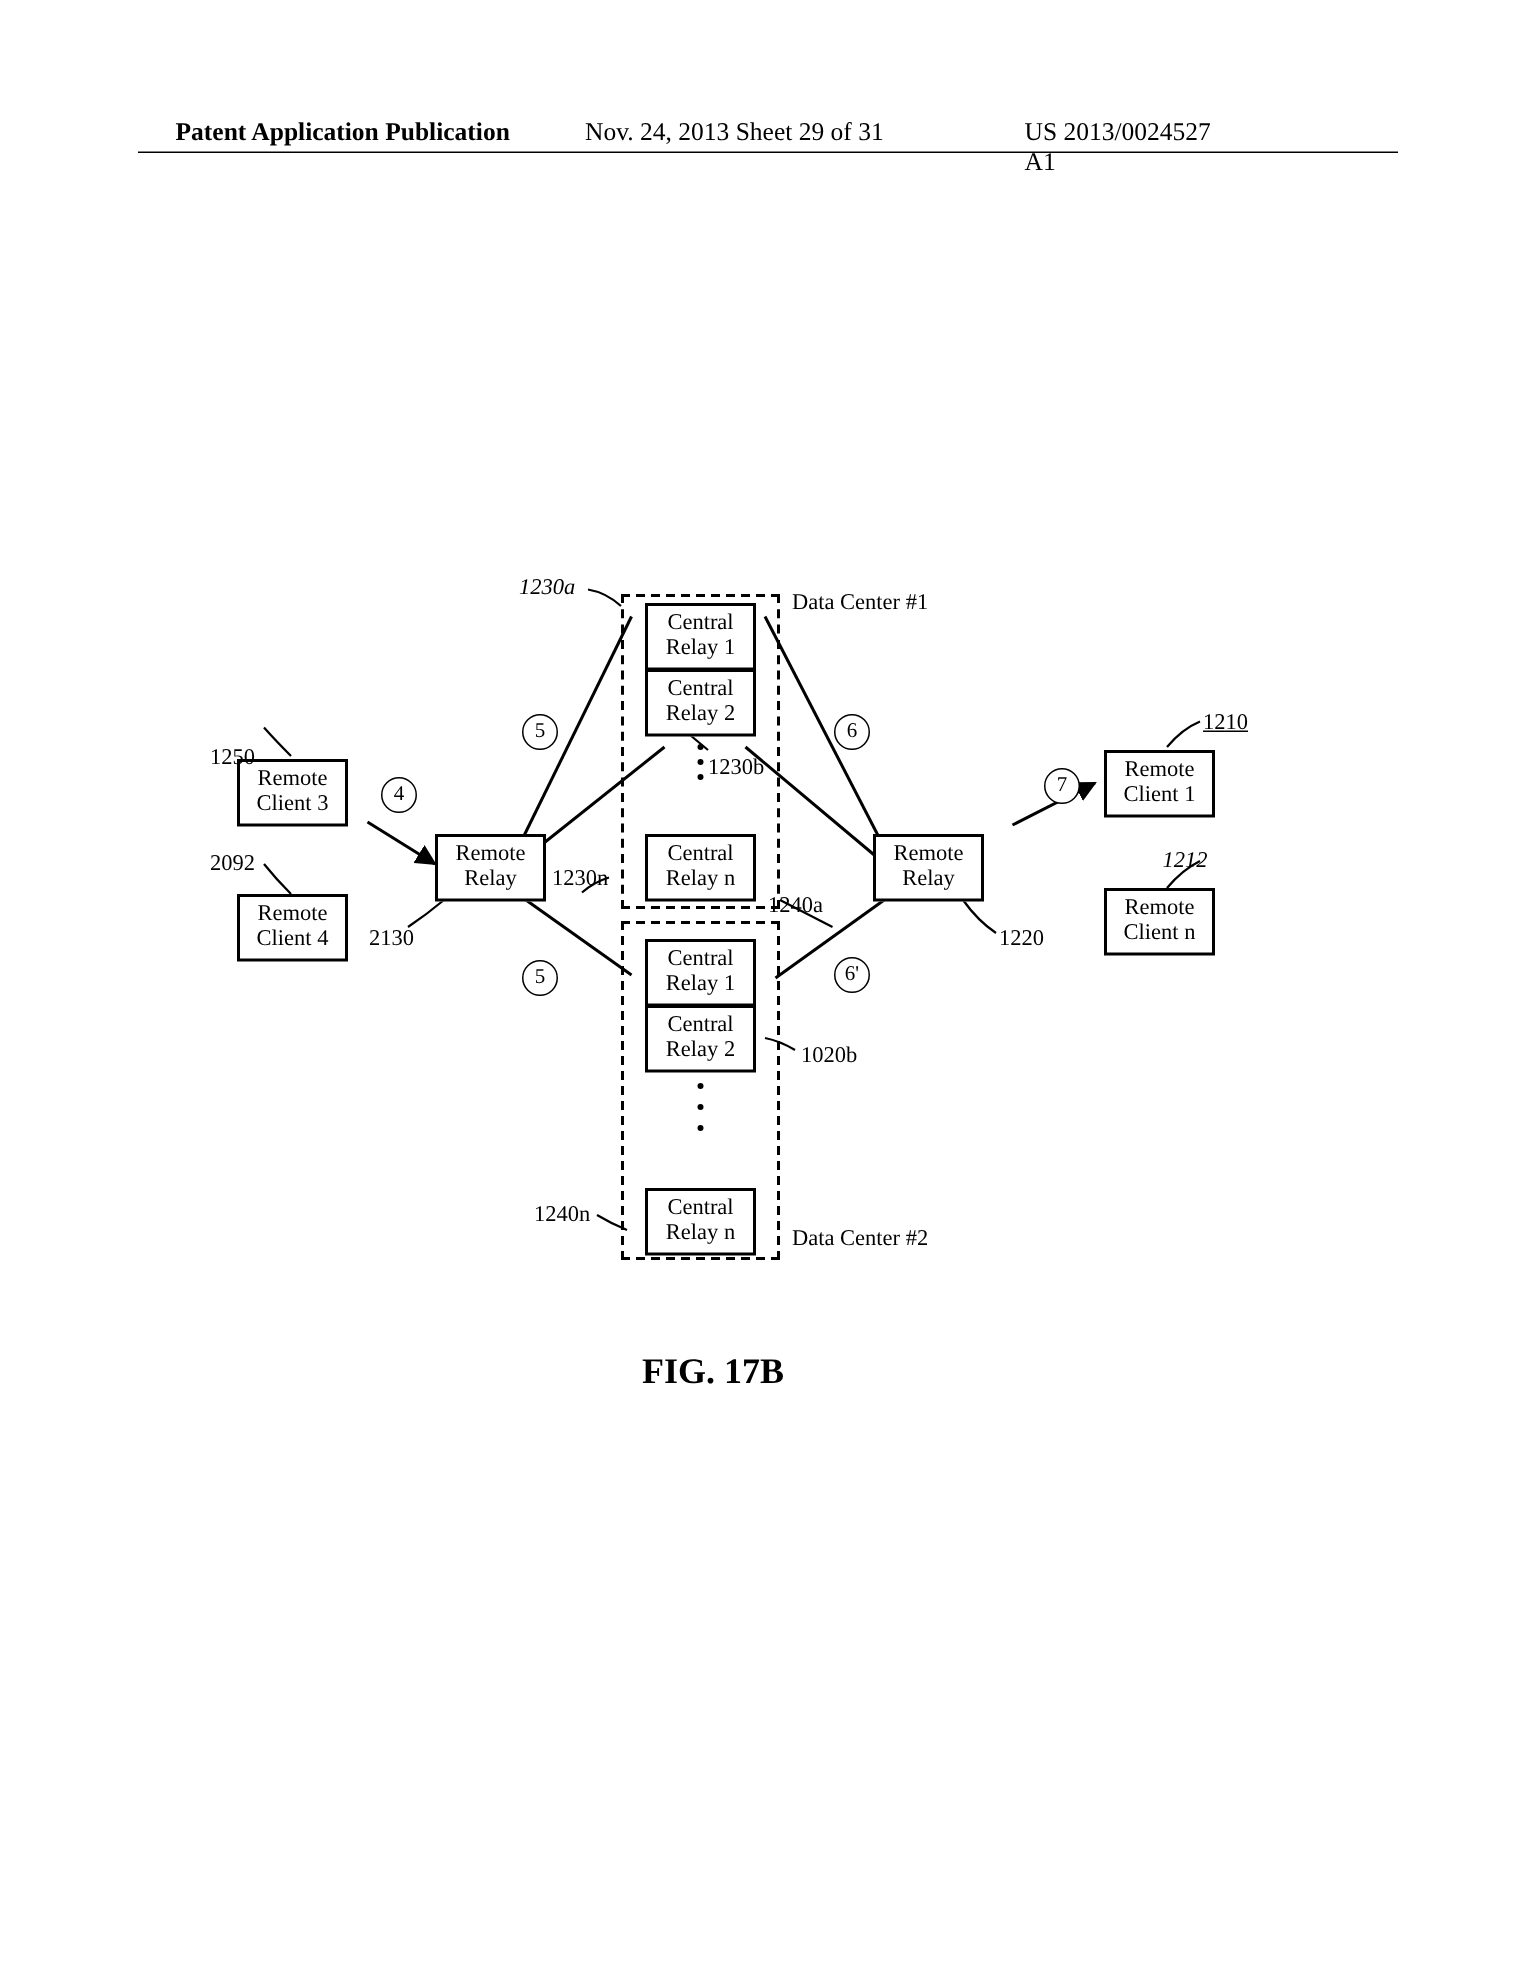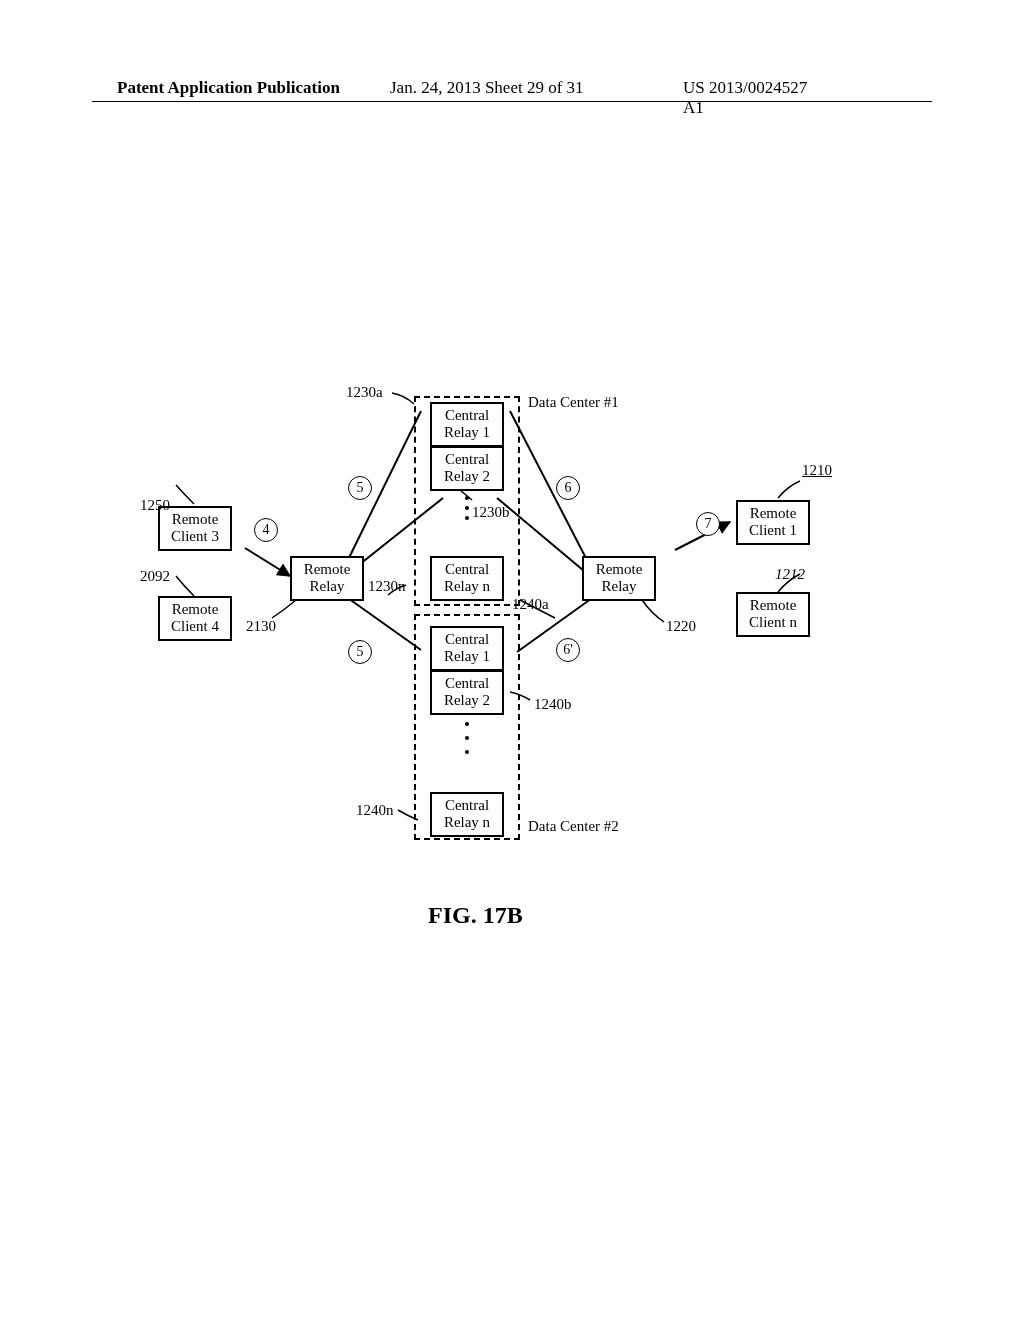--- a/index.html
+++ b/index.html
@@ -102,21 +102,21 @@
     pointer-events: none;
   }
 </style>
 </head>
 <body>
 
 <div class="page">
 
   <div class="header">
     <span class="hdr-left">Patent Application Publication</span>
-    <span class="hdr-mid">Jan. 24, 2013  Sheet 29 of 31</span>
+    <span class="hdr-mid">Nov. 24, 2013  Sheet 29 of 31</span>
     <span class="hdr-right">US 2013/0024527 A1</span>
   </div>
   <div class="hr"></div>
 
   <div class="stage">
 
     <svg class="conn" viewBox="0 0 1024 1320">
       <defs>
         <marker id="arr" viewBox="0 0 10 10" refX="9" refY="5" markerWidth="7" markerHeight="7" orient="auto-start-reverse">
           <path d="M 0 0 L 10 5 L 0 10 z" fill="#000"></path>
@@ -189,30 +189,30 @@
 
     <div class="box" style="left:158px; top:506px; width:74px;"><span style="white-space:pre;">Remote<br>Client 3</span></div>
     <div class="box" style="left:158px; top:596px; width:74px;"><span style="white-space:pre;">Remote<br>Client 4</span></div>
 
     <div class="box" style="left:736px; top:500px; width:74px;"><span style="white-space:pre;">Remote<br>Client 1</span></div>
     <div class="box" style="left:736px; top:592px; width:74px;"><span style="white-space:pre;">Remote<br>Client n</span></div>
 
     <span class="label" style="left:528px; top:394px;">Data Center #1</span>
     <span class="label" style="left:528px; top:818px;">Data Center #2</span>
 
-    <span class="label" style="left:346px; top:384px;">1230a</span>
+    <span class="label" style="left:346px; top:384px;font-style:italic;">1230a</span>
     <span class="label" style="left:472px; top:504px;">1230b</span>
     <span class="label" style="left:368px; top:578px;">1230n</span>
     <span class="label" style="left:512px; top:596px;">1240a</span>
-    <span class="label" style="left:534px; top:696px;">1240b</span>
+    <span class="label" style="left:534px; top:696px;">1020b</span>
     <span class="label" style="left:356px; top:802px;">1240n</span>
     <span class="label" style="left:140px; top:478px;margin-top:19px;">1250</span>
     <span class="label" style="left:140px; top:568px;">2092</span>
     <span class="label" style="left:246px; top:618px;">2130</span>
-    <span class="label" style="left:802px; top:462px;text-decoration:underline;">1210</span>
+    <span class="label" style="left:802px; top:474px;text-decoration:underline;">1210</span>
     <span class="label" style="left:775px; top:566px;font-style:italic;">1212</span>
     <span class="label" style="left:666px; top:618px;">1220</span>
 
     <span class="circ-num" style="left:254px; top:518px;">4</span>
     <span class="circ-num" style="left:348px; top:476px;">5</span>
     <span class="circ-num" style="left:348px; top:640px;">5</span>
     <span class="circ-num" style="left:556px; top:476px;">6</span>
     <span class="circ-num" style="left:556px; top:638px;">6'</span>
     <span class="circ-num" style="left:696px; top:512px;">7</span>
 

